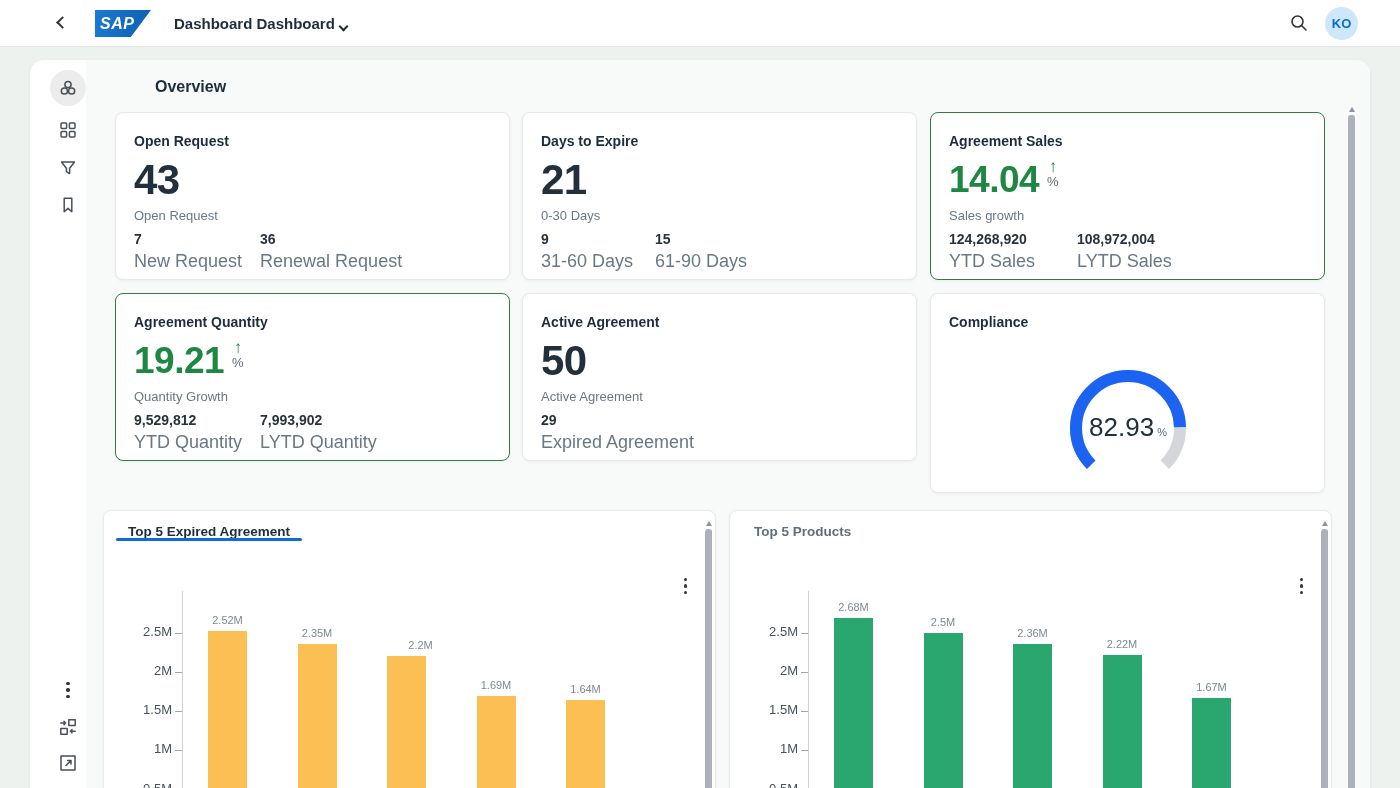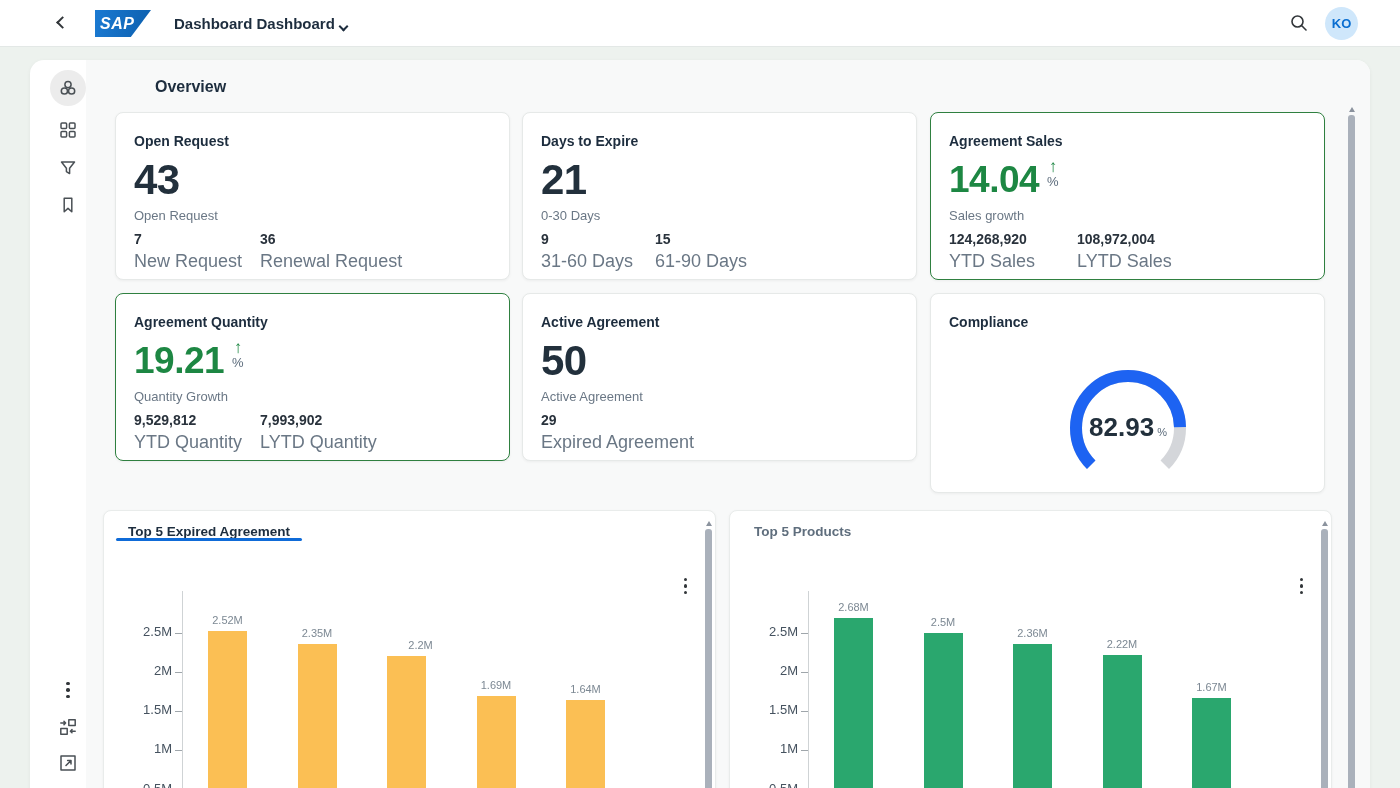--- a/index.html
+++ b/index.html
@@ -46,21 +46,21 @@
   .kpi-sublabel { position:absolute; left:18px; top:95px; font-size:13px; color:#6a7785; }
   .details { position:absolute; left:18px; top:118px; display:flex; }
   .detail { min-width:96px; margin-right:18px; }
   .detail-value { font-size:14px; font-weight:600; color:#29323c; margin-bottom:4px; }
   .detail-label { font-size:18px; color:#6a7785; }
 
   
   .card.compliance { height:200px; }
   .gauge-wrap { position:absolute; left:135px; top:72px; width:124px; height:124px; }
   .gauge-text { position:absolute; left:0; top:46px; width:124px; text-align:center; white-space:nowrap; }
-  .gauge-num { font-size:26px; font-weight:700; color:#22303c; }
+  .gauge-num { font-size:26px; font-weight:400; color:#22303c; }
   .gauge-unit { font-size:11px; color:#5b6b7b; margin-left:3px; }
 
   
   .chart-panel { position:absolute; top:450px; height:390px; background:#fff; border:1px solid #e9eceb; border-radius:8px; box-shadow:0 1px 3px rgba(0,0,0,.05); }
   .tabs { position:absolute; left:12px; top:0; height:40px; display:flex;flex-direction:column; }
   .tab { position:relative; padding:13px 12px 0 12px; font-size:13.5px; font-weight:600; color:#5f6e7d; cursor:pointer; white-space:nowrap; }
   .tab.active { color:#1d2d3e; font-weight:bold; }
   .tab.active::after { content:""; position:absolute; left:0; right:0; bottom:-2px; height:3px; background:#0f6bd8; border-radius:2px; }
   .panel-kebab { position:absolute; right:28px; top:56px; cursor:pointer; }
   .plot { position:absolute; left:16px; top:80px; right:50px; height:238px; }

